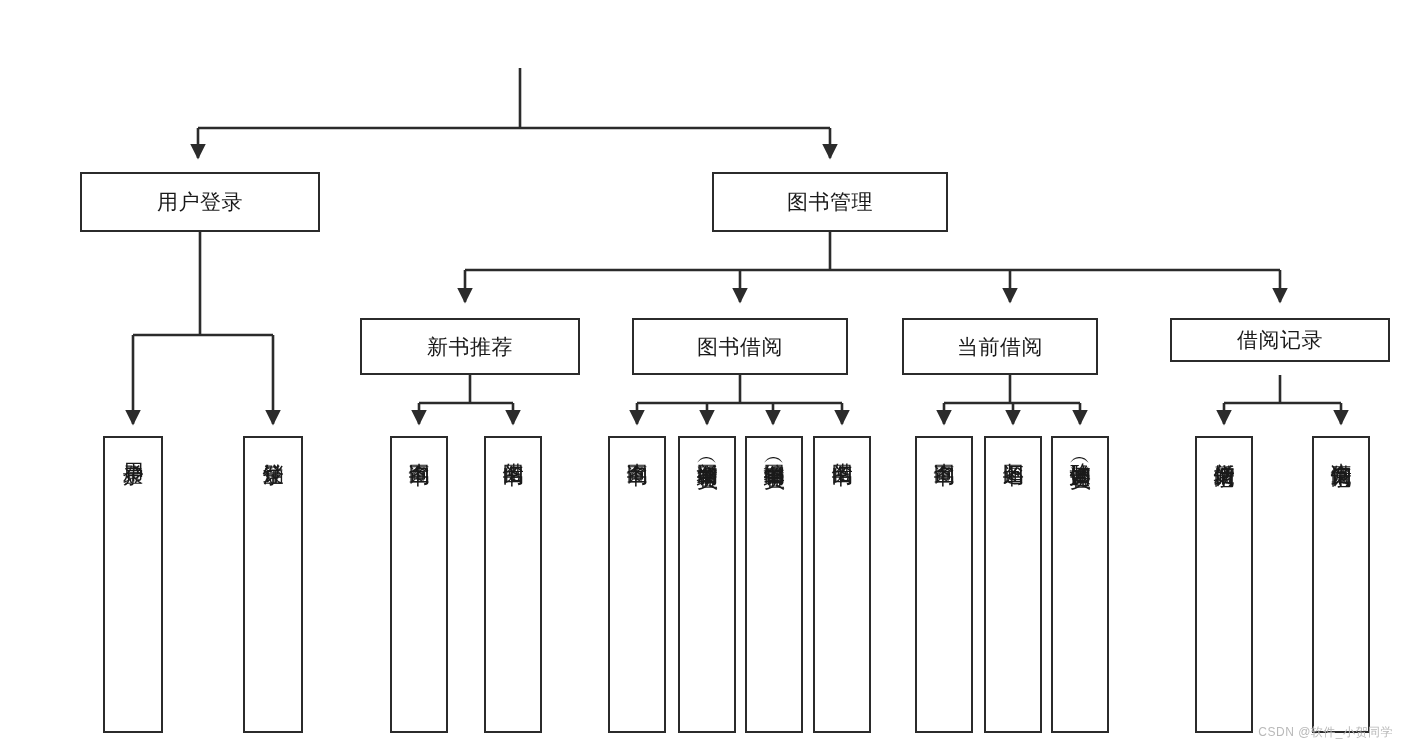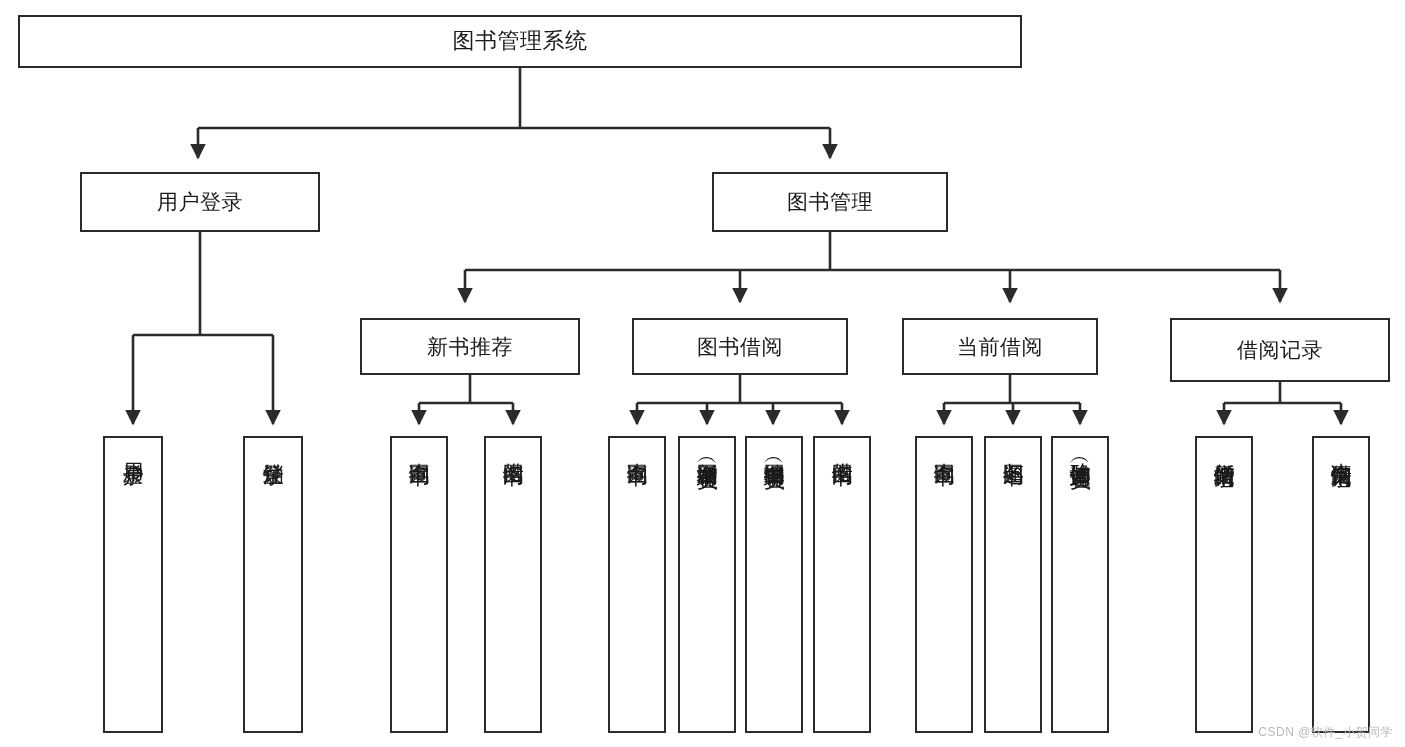--- a/index.html
+++ b/index.html
@@ -116,41 +116,38 @@
       <path d="M 1013 403 L 1013 424" marker-end="url(#arrow)"></path>
       <path d="M 1080 403 L 1080 424" marker-end="url(#arrow)"></path>
 
       <path d="M 1280 375 L 1280 403"></path>
       <path d="M 1224 403 L 1341 403"></path>
       <path d="M 1224 403 L 1224 424" marker-end="url(#arrow)"></path>
       <path d="M 1341 403 L 1341 424" marker-end="url(#arrow)"></path>
     </g>
   </svg>
 
-  <div class="node horiz root" style="left:18px; top:15px; width:1004px; height:53px;">
-    <span>图书管理系统</span>
-  </div>
 
   <div class="node horiz" style="left:80px; top:172px; width:240px; height:60px;">
     <span>用户登录</span>
   </div>
   <div class="node horiz" style="left:712px; top:172px; width:236px; height:60px;text-align:center;">
     <span>图书管理</span>
   </div>
 
   <div class="node horiz" style="left:632px; top:318px; width:216px; height:57px;">
     <span>图书借阅</span>
   </div>
   <div class="node horiz" style="left:360px; top:318px; width:220px; height:57px;">
     <span>新书推荐</span>
   </div>
   <div class="node horiz" style="left:902px; top:318px; width:196px; height:57px;">
     <span>当前借阅</span>
   </div>
-  <div class="node horiz" style="left:1170px; top:318px; width:220px; height:64px;">
+  <div class="node horiz" style="left:1170px; top:318px; width:220px; height:44px;">
     <span>借阅记录</span>
   </div>
 
   <div class="node vert" style="left:103px; top:436px; width:60px; height:297px;">
     <span class="vert-label">用户登录</span>
   </div>
   <div class="node vert" style="left:243px; top:436px; width:60px; height:297px;">
     <span class="vert-label">注销登录</span>
   </div>
 

